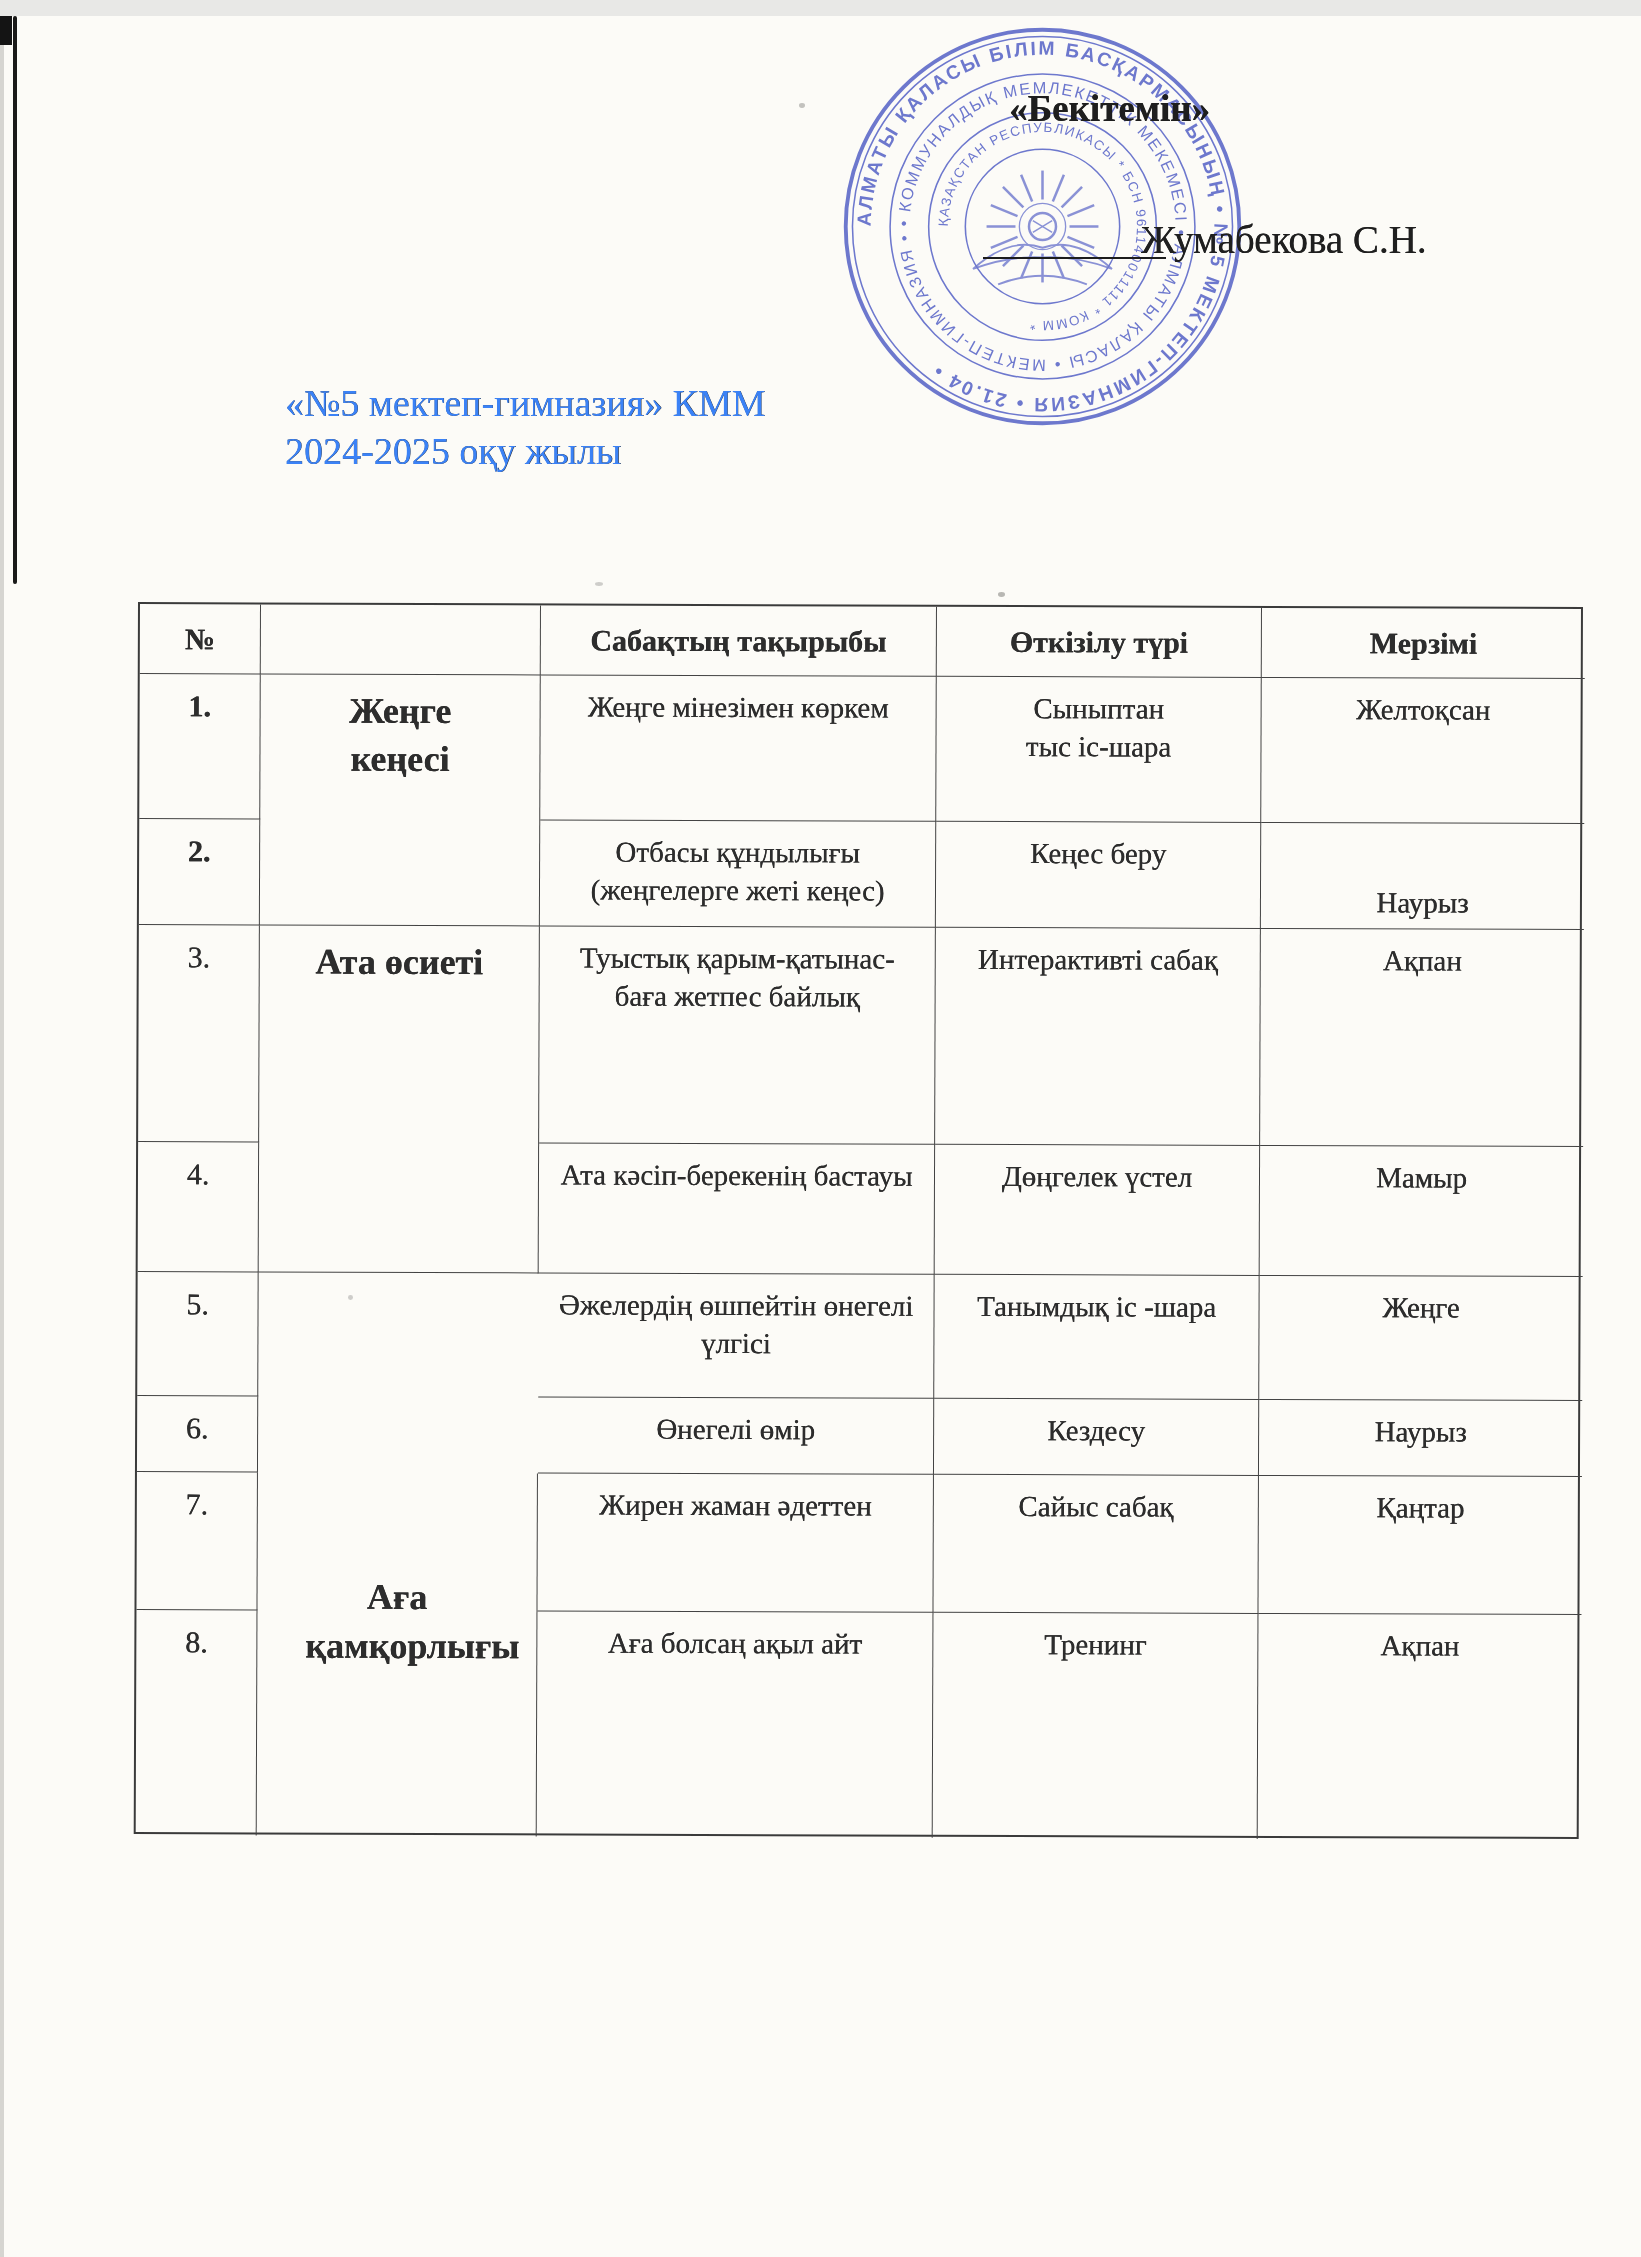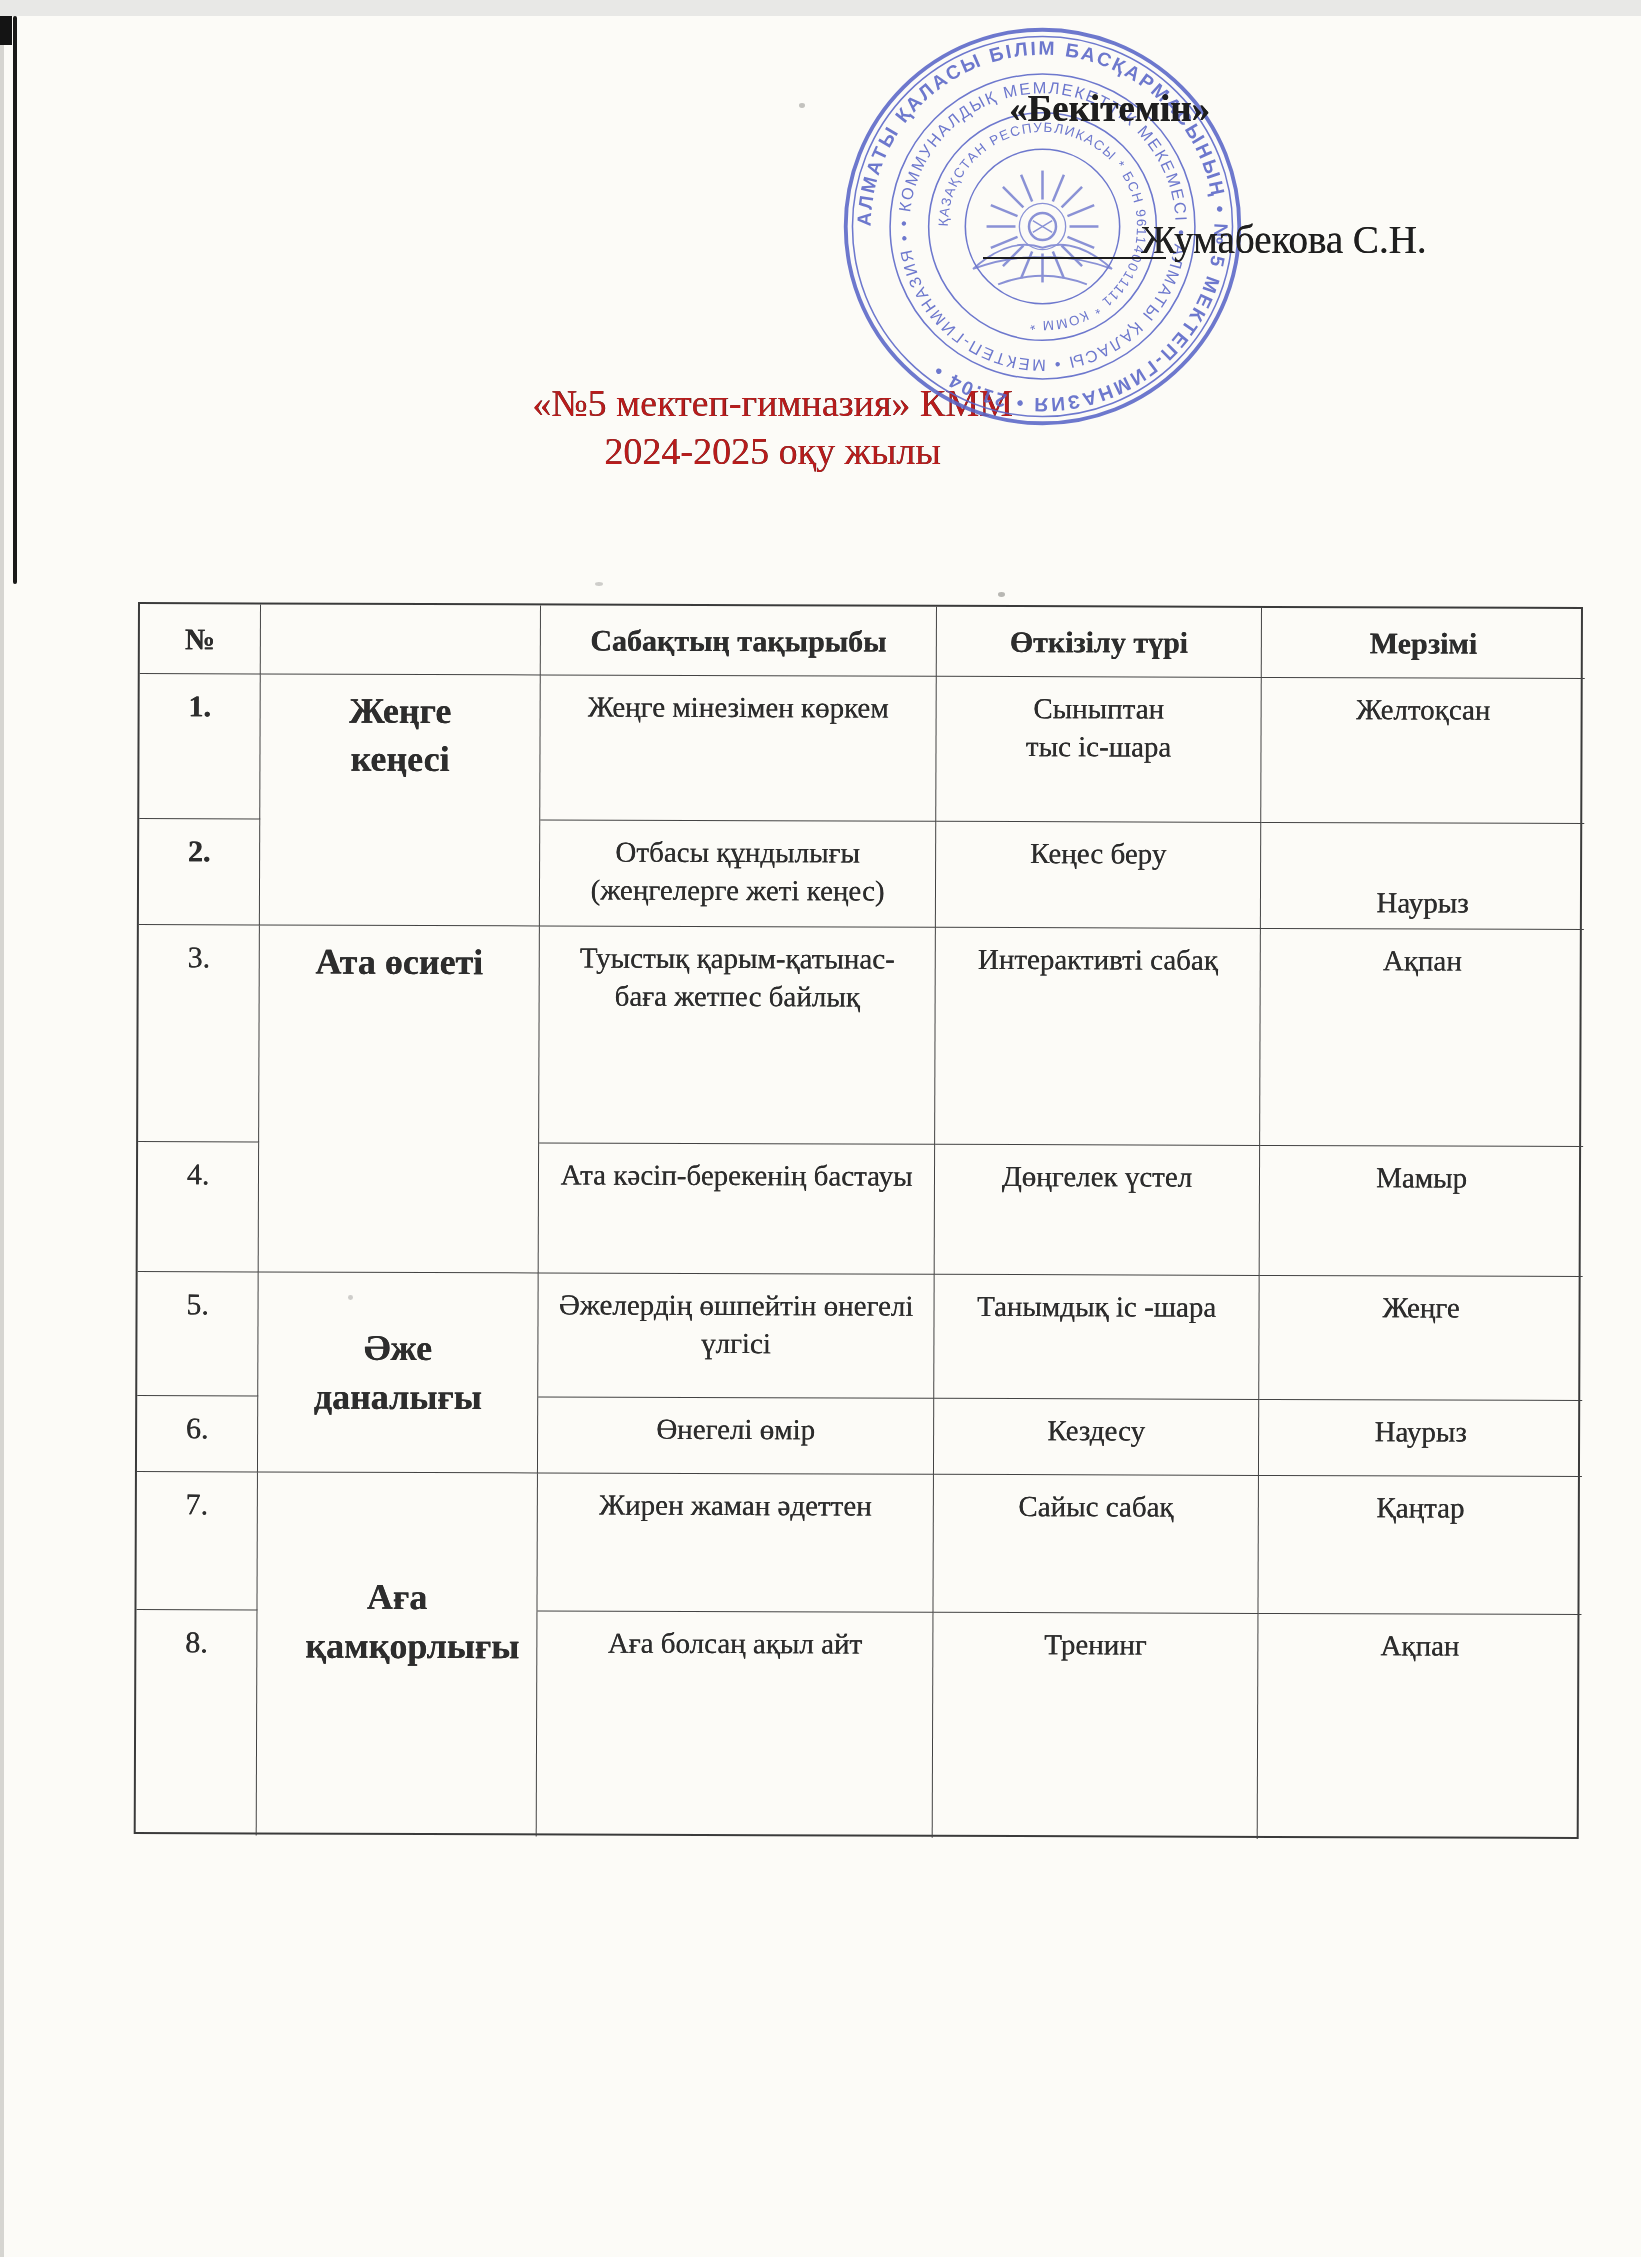--- a/index.html
+++ b/index.html
@@ -16,22 +16,22 @@
   
   .stamp{position:absolute;left:838px;top:5.8px;width:409px;height:409px;z-index:1;opacity:.88;}
   
   .approval{position:absolute;left:967px;top:71px;z-index:2;font-size:37px;line-height:44px;
             font-weight:bold;color:#1e1e1e;text-shadow:0.4px 0 0 #1e1e1e;}
   .approval .l1{margin-left:42px;}
   .sig-line{position:absolute;left:983px;top:241px;width:183px;border-top:2.9px solid #1c1c1c;z-index:2;}
   .signer{position:absolute;left:1141px;top:201px;font-size:39px;color:#1f1f1f;z-index:2;
           text-shadow:0.3px 0 0 #1f1f1f;}
   
-  .title{position:absolute;left:285px;top:363px;width:975px;text-align:center;
-         font-size:38px;line-height:48px;color:#b91c1c;text-shadow:0.3px 0 0 #262626;}
+  .title{position:absolute;left:285px;top:363px;width:975px;
+         font-size:38px;line-height:48px;color:#3b82f6;text-shadow:0.3px 0 0 #262626;}
   
   .tbl{
     position:absolute;left:138px;top:586px;width:1445px;height:1232px;
     display:grid;box-sizing:border-box;
     grid-template-columns:121px 280px 396px 325px 323px;
     grid-template-rows:70px 145px 106px 217px 130px 124px 76px 138px 225px;
     border:2.9px solid #3b3b3b;transform:rotate(0.2deg);transform-origin:0 0;
     font-size:29px;line-height:1.32;color:#2d2d2d;text-shadow:0.3px 0 0 #2d2d2d;
   }
   .c{box-sizing:border-box;display:flex;align-items:flex-start;justify-content:center;
@@ -149,23 +149,20 @@
     <div class="c hdr lc" style="grid-area:1/5/2/6;">
         <span class="inner">Мерзімі</span>
       </div>
 
     <div class="c grp" style="grid-area:2/2/4/3;">
         <span class="inner">Жеңге кеңесі</span>
       </div>
     <div class="c grp" style="grid-area:4/2/6/3;">
         <span class="inner">Ата өсиеті</span>
       </div>
-    <div class="c grp mid" style="grid-area:6/2/8/3;">
-        <span class="inner">Әже даналығы</span>
-      </div>
     <div class="c grp mid up lr" style="grid-area:8/2/10/3;">
         <span class="inner">Аға қамқорлығы</span>
       </div>
 
     <div class="c num b" style="grid-area:2/1/3/2;">
         <span class="inner">1.</span>
       </div>
     <div class="c" style="grid-area:2/3/3/4;">
         <span class="inner">Жеңге мінезімен көркем</span>
       </div>

